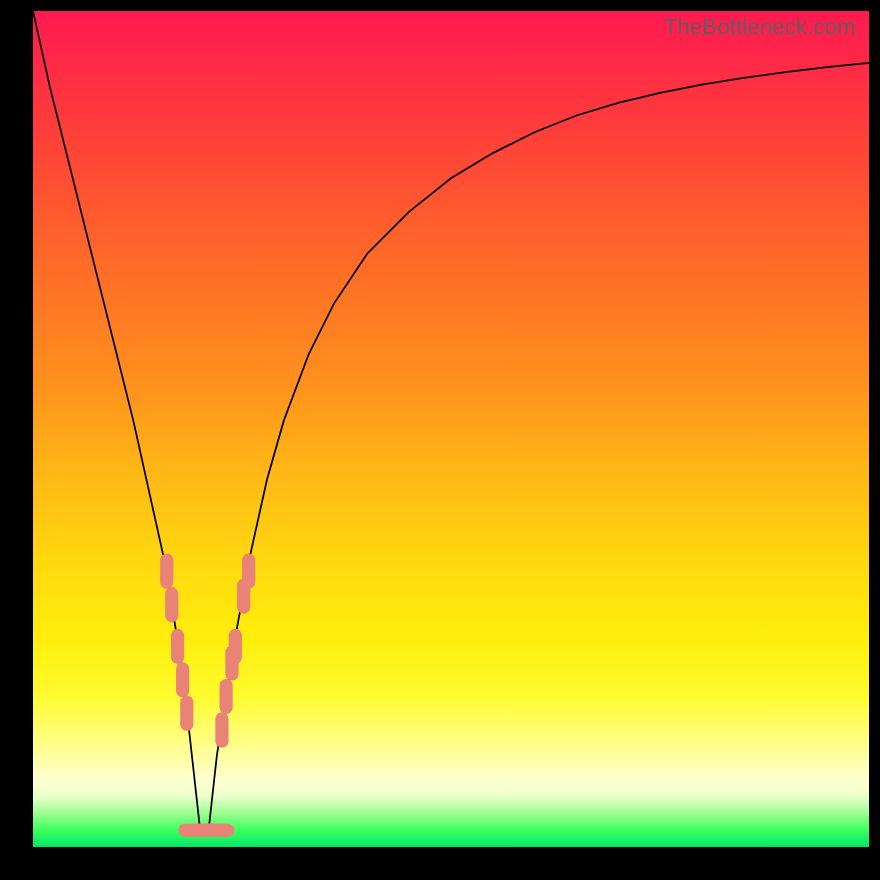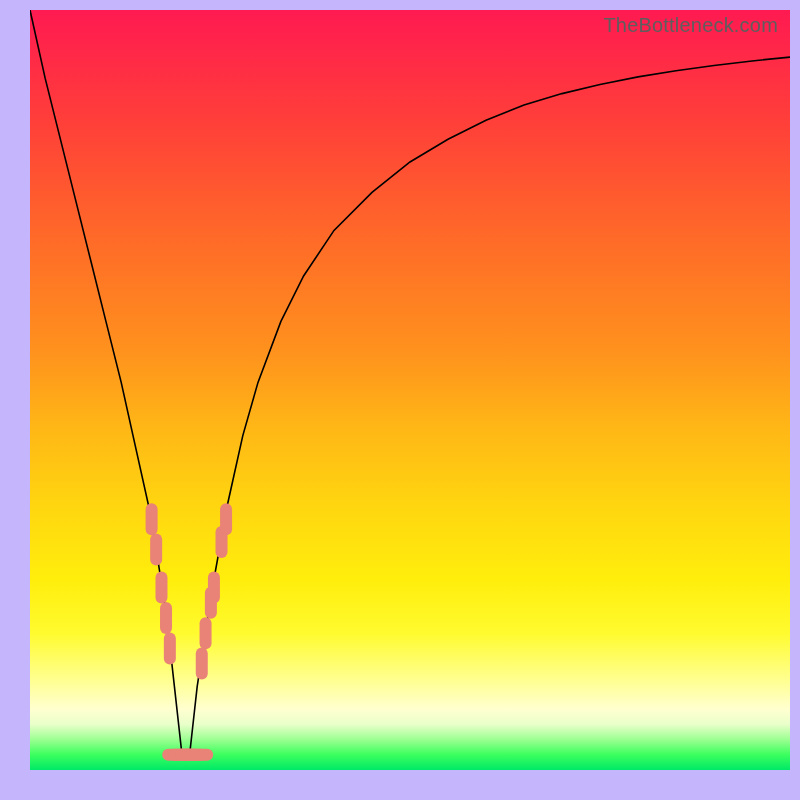--- a/index.html
+++ b/index.html
@@ -6,21 +6,21 @@
     margin: 0;
     padding: 0;
     width: 800px;
     height: 800px;
     overflow: hidden;
     font-family: Arial, Helvetica, sans-serif;
   }
   .frame {
     width: 800px;
     height: 800px;
-    background: #c4b5fd;
+    background: #000000;
     position: relative;
     box-sizing: border-box;
   }
   .plot-area {
     position: absolute;
     left: 30px;
     top: 10px;
     width: 760px;
     height: 760px;
     overflow: hidden;

